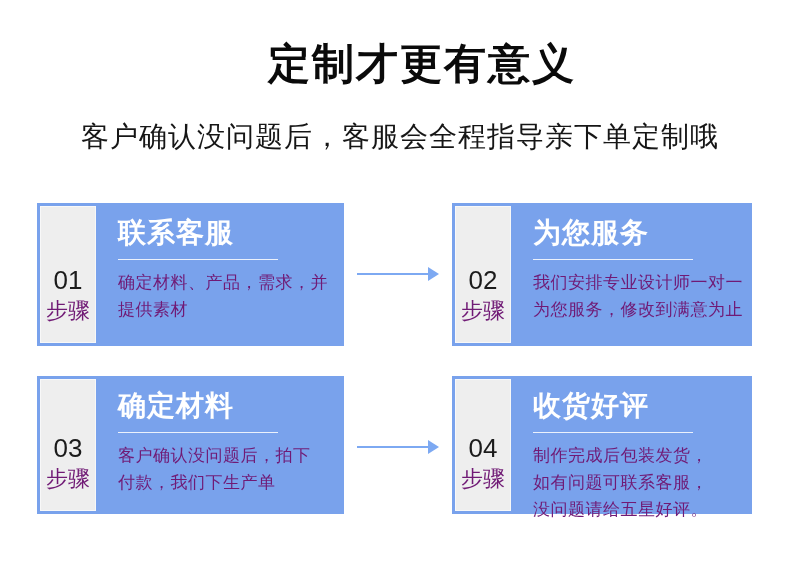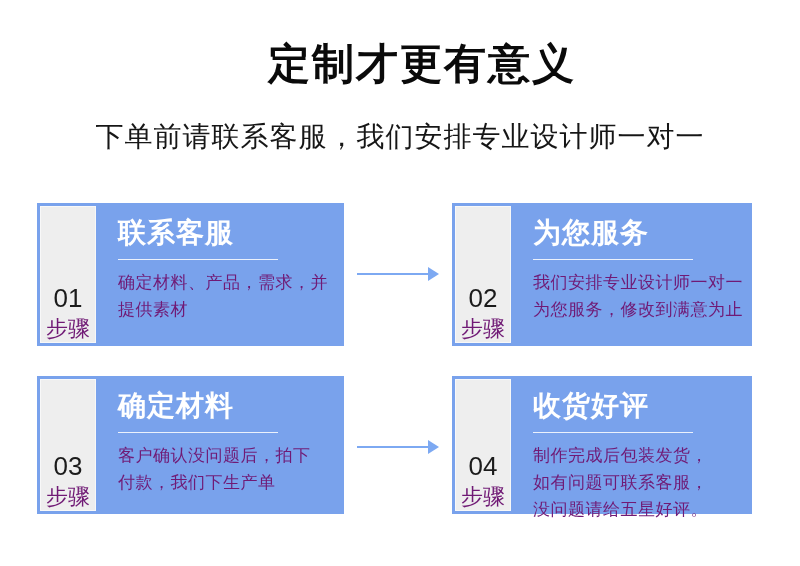--- a/index.html
+++ b/index.html
@@ -46,21 +46,21 @@
   .step-box {
     position: absolute;
     left: 3px; top: 3px; bottom: 3px;
     width: 56px;
     background: #eeeeee;
     border: 1px solid #f8f8f8;
     display: flex;
     flex-direction: column;
     align-items: center;
     justify-content: flex-end;
-    padding-bottom: 2px;
+    padding-bottom: 20px;
     gap: 7px;
   }
   .step-number {
     font-size: 26px;
     color: #1b1b1b;
     font-weight: 500;
     line-height: 1;
   }
   .step-label {
     font-size: 22px;
@@ -114,21 +114,21 @@
     border-bottom: 7px solid transparent;
     border-left: 11px solid #7da9f2;
   }
 </style>
 </head>
 <body>
 
 <div class="page">
 
   <div class="main-title">定制才更有意义</div>
-  <div class="subtitle">下单前请联系客服，我们安排专业设计师一对一</div>
+  <div class="subtitle">客户确认没问题后，客服会全程指导亲下单定制哦</div>
 
   <div class="card card-1">
     <div class="step-box">
       <div class="step-number">01</div>
       <div class="step-label">步骤</div>
     </div>
     <div class="card-content">
       <div class="card-title">联系客服</div>
       <div class="card-underline"></div>
       <div class="card-desc">确定材料、产品，需求，并

